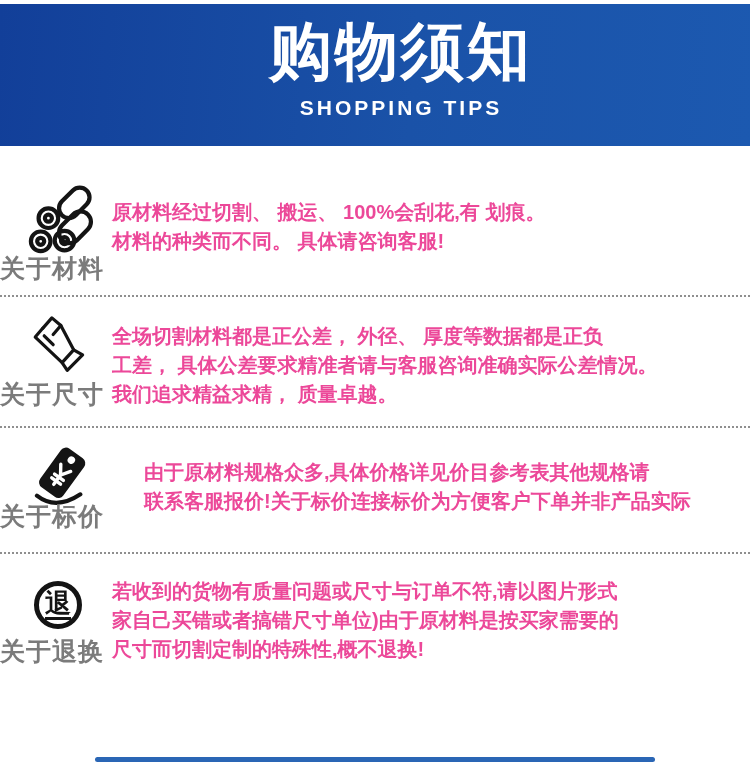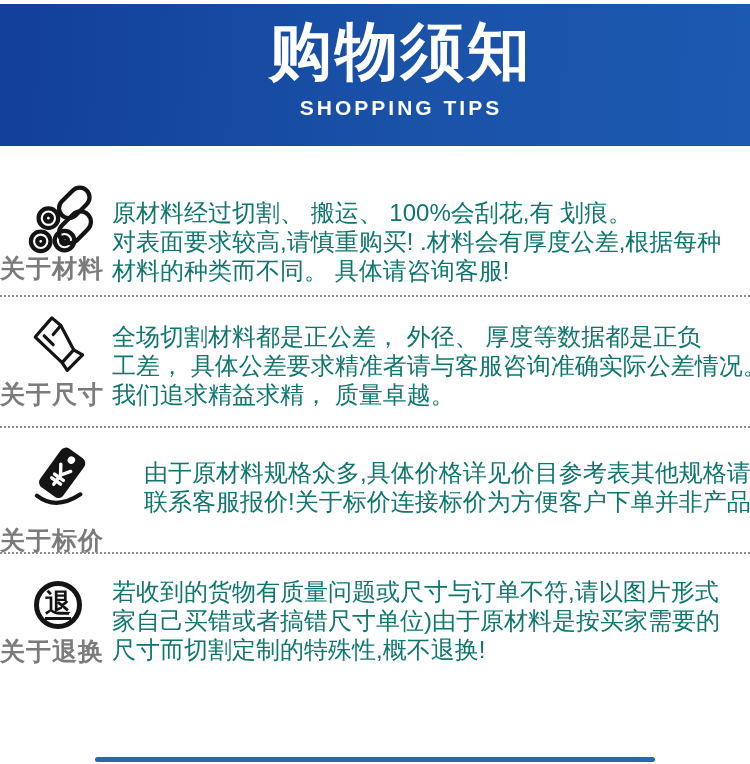--- a/index.html
+++ b/index.html
@@ -12,22 +12,22 @@
   .header-inner{position:absolute;left:0;right:0;top:0;text-align:center;transform:translateX(26px);}
   .title{margin-top:16px;font-size:63px;line-height:1;font-weight:bold;color:#ffffff;letter-spacing:3px;}
   .subtitle{margin-top:13px;font-size:21px;font-weight:bold;color:#ffffff;letter-spacing:3px;}
 
   
   .section{position:absolute;left:0;width:750px;}
   .icon-box{position:absolute;}
   .icon-box svg{display:block;width:100%;height:100%;overflow:visible;}
   .sec-label{position:absolute;left:0;width:116px;text-align:left;
              font-size:25px;font-weight:600;color:#7b7b7b;letter-spacing:1px;white-space:nowrap;}
-  .sec-text{position:absolute;left:112px;width:632px;font-size:24px;line-height:29px;
-            font-weight:400;color:#0f766e;}
+  .sec-text{position:absolute;left:112px;width:632px;font-size:20px;line-height:29px;
+            font-weight:700;color:#ec4899;}
   .sec-text .line{white-space:nowrap;}
 
   
   .return-circle{box-sizing:border-box;width:48px;height:48px;border:5px solid #141414;border-radius:50%;
                  display:flex;align-items:center;justify-content:center;}
   .return-glyph{font-size:26px;font-weight:bold;color:#141414;line-height:1;
                 border-bottom:3px solid #141414;padding-bottom:1px;}
 
   
   .divider{position:absolute;left:0;width:750px;height:0;border-top:2px dotted #8f8f8f;}
@@ -59,21 +59,20 @@
           <circle cx="55" cy="78" r="14"></circle>
             <circle cx="55" cy="78" r="5"></circle>
           <circle cx="21" cy="79" r="14"></circle>
             <circle cx="21" cy="79" r="5"></circle>
         </g>
       </svg>
     </div>
     <div class="sec-label" style="top:72px;">关于材料</div>
     <div class="sec-text" style="top:18px;">
       <div class="line">原材料经过切割、 搬运、 100%会刮花,有 划痕。</div>
-      <div class="line">对表面要求较高,请慎重购买! .材料会有厚度公差,根据每种</div>
       <div class="line">材料的种类而不同。 具体请咨询客服!</div>
     </div>
   </div>
 
   <div class="divider" style="top:295px;"></div>
 
   <div class="section" style="top:310px;height:112px;">
     <div class="icon-box" style="left:24px;top:4px;width:66px;height:64px;">
       <svg viewBox="0 0 100 100">
         <g fill="none" stroke="#141414" stroke-width="5" stroke-linejoin="round" stroke-linecap="round">
@@ -103,21 +102,21 @@
           <g stroke="#ffffff" stroke-width="5" fill="none" stroke-linecap="round">
             <path d="M42 32 L51 45 L60 32"></path>
             <line x1="51" y1="45" x2="51" y2="62"></line>
             <line x1="43" y1="49" x2="59" y2="49"></line>
             <line x1="43" y1="56" x2="59" y2="56"></line>
           </g>
         </g>
         <path d="M16 76 Q44 98 80 74" fill="none" stroke="#141414" stroke-width="6" stroke-linecap="round"></path>
       </svg>
     </div>
-    <div class="sec-label" style="top:84px;">关于标价</div>
+    <div class="sec-label" style="top:60px;">关于标价</div>
     <div class="sec-text" style="top:18px;margin-left:32px;">
       <div class="line">由于原材料规格众多,具体价格详见价目参考表其他规格请</div>
       <div class="line">联系客服报价!关于标价连接标价为方便客户下单并非产品实际</div>
     </div>
   </div>
 
   <div class="divider" style="top:552px;"></div>
 
   <div class="section" style="top:575px;height:150px;">
     <div class="icon-box" style="left:34px;top:6px;width:48px;height:48px;">

